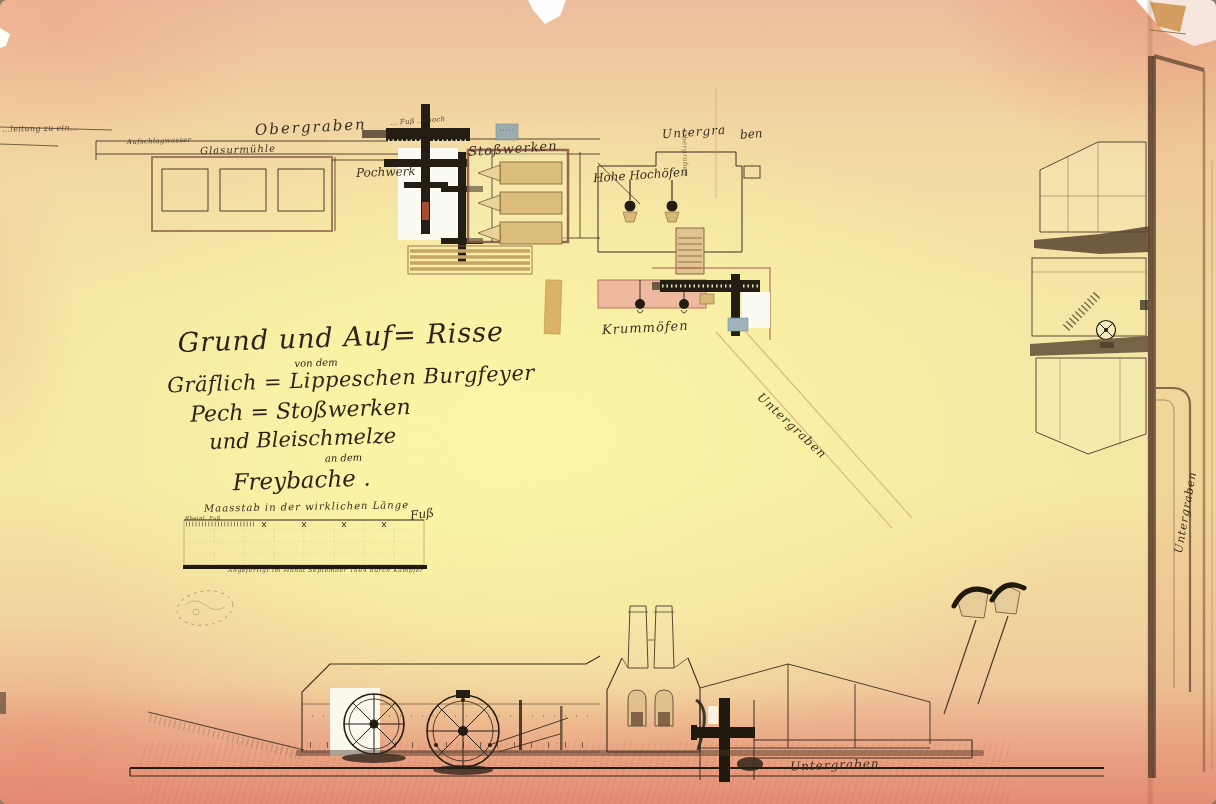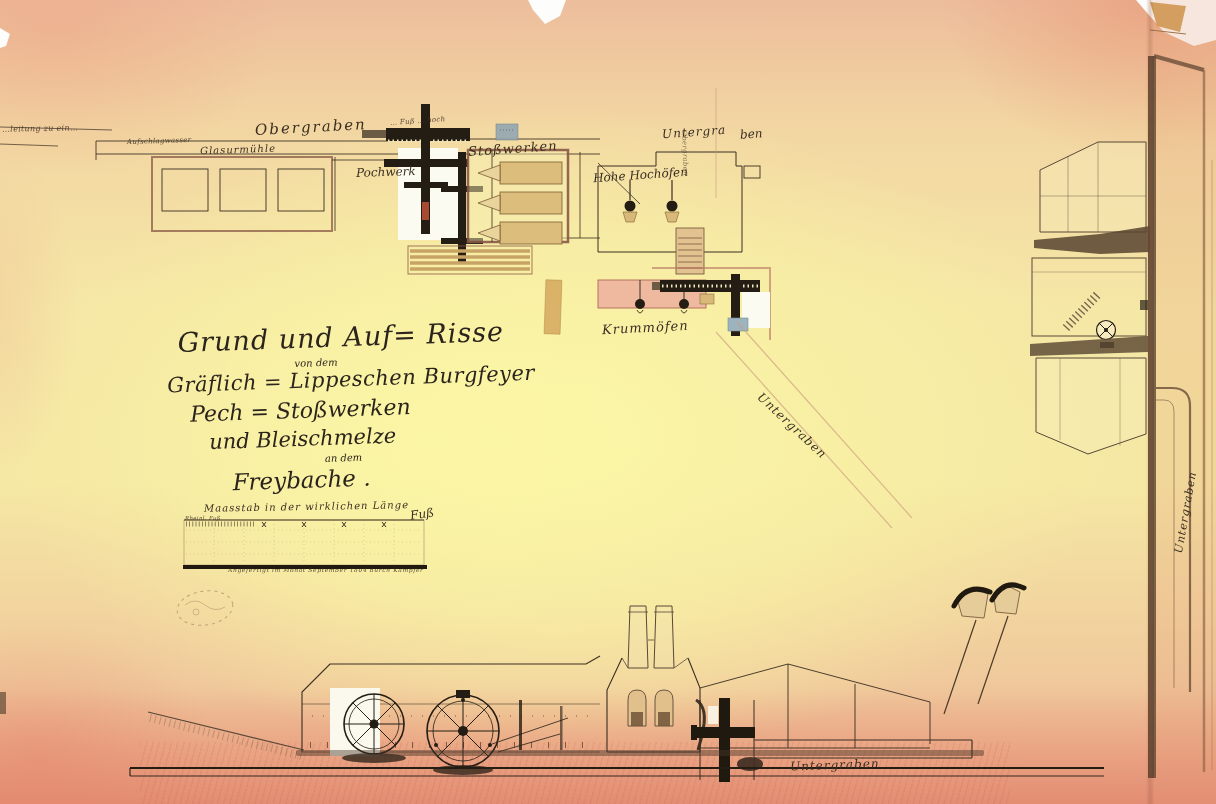--- a/index.html
+++ b/index.html
@@ -2,20 +2,21 @@
 <html><head>
 <meta charset="utf-8">
 <style>
   html,body{margin:0;padding:0;background:#8a7a60;}
   .sheet{
     position:relative;width:1216px;height:804px;overflow:hidden;
     background:
       radial-gradient(ellipse 58% 52% at 46% 54%, rgba(251,246,166,.95) 0%, rgba(248,240,164,.75) 45%, rgba(246,224,158,0) 78%),
       linear-gradient(180deg,#edbd9c 0%,#f2d6a2 16%,#f5e7a6 38%,#f5e8a4 60%,#f0ca9c 84%,#e9a68b 100%);
     font-family:"DejaVu Serif",serif;
+    border-radius:7px;
   }
   .blotch{position:absolute;pointer-events:none;}
   .lbl{position:absolute;font-family:"DejaVu Serif",serif;font-style:italic;color:#3a2e22;white-space:nowrap;z-index:4;}
   .tiny{letter-spacing:.3px;opacity:.85;}
   .title-block{position:absolute;left:168px;top:320px;width:430px;z-index:4;transform:rotate(-2deg);color:#2b241c;font-style:italic;}
   .t1{font-size:27px;letter-spacing:1px;margin-left:12px;}
   .t2{font-size:10px;margin-left:128px;margin-top:4px;}
   .t3{font-size:21px;letter-spacing:.5px;margin-top:0px;}
   .t4{font-size:22px;margin-left:22px;margin-top:5px;}
   .t5{font-size:21px;margin-left:40px;margin-top:4px;}

